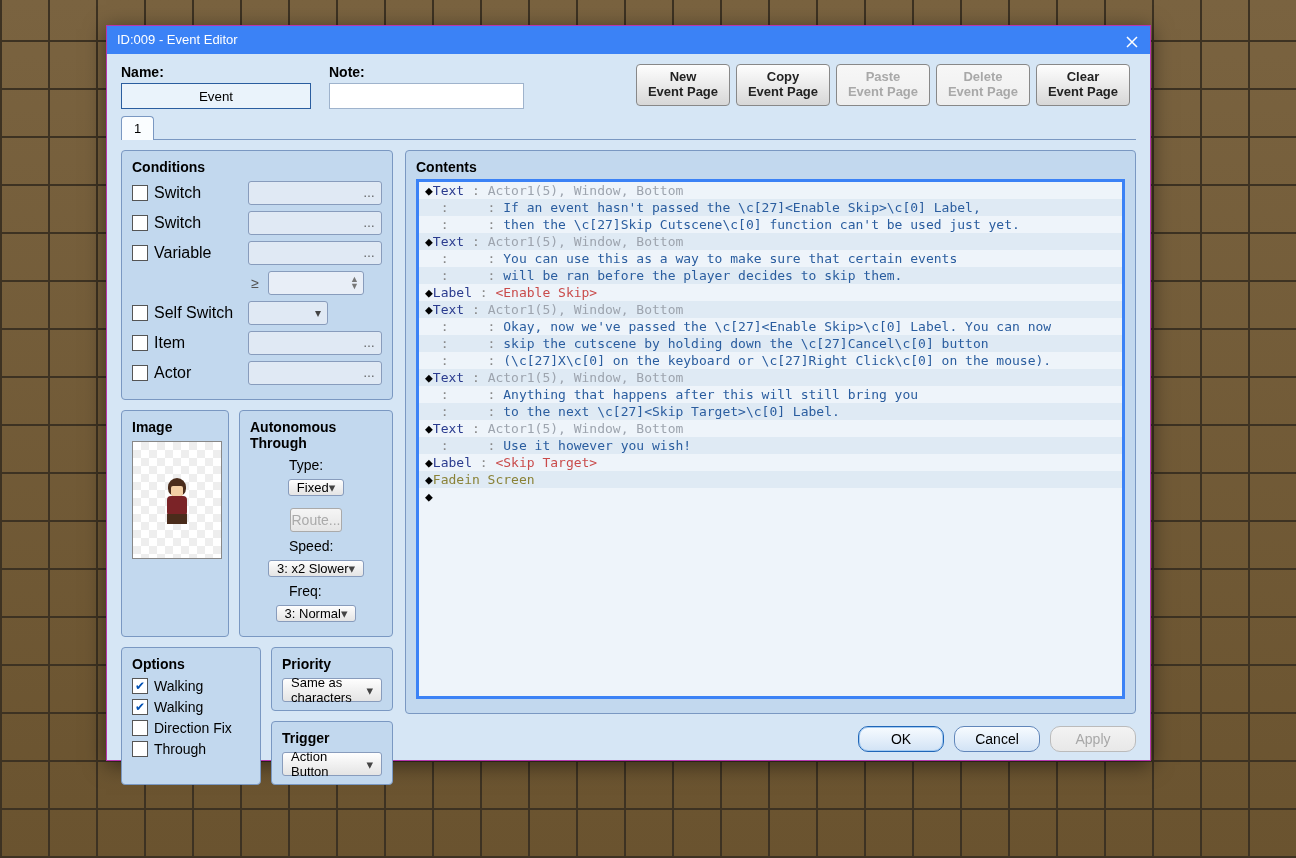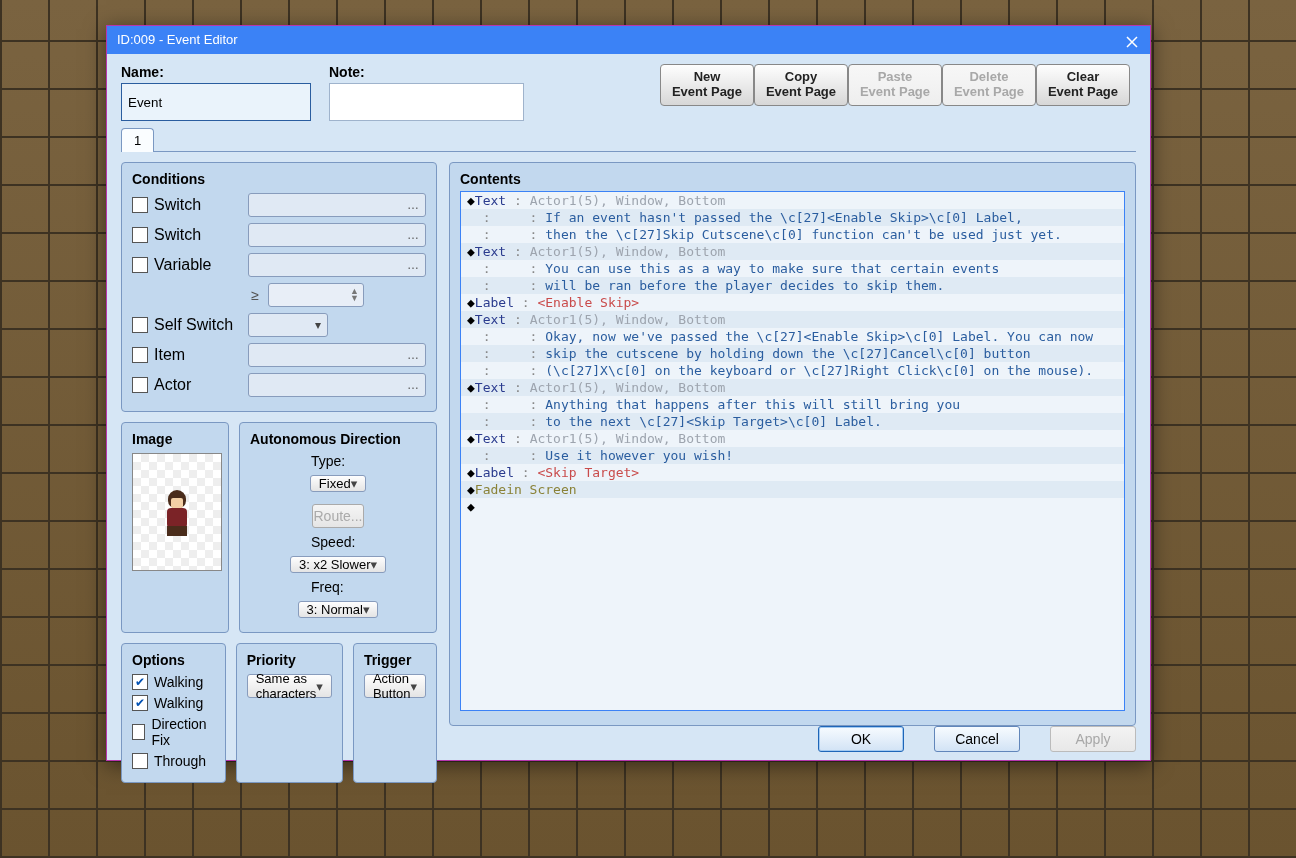--- a/index.html
+++ b/index.html
@@ -33,27 +33,28 @@
     padding:0 10px;
     display:flex; justify-content:space-between; align-items:center;
     font-size:13px;
   }
   .titlebar .close { width:16px; height:16px; cursor:pointer; }
   .close svg { stroke:#fff; stroke-width:1.5; }
   .top-row { padding: 10px 20px 0 14px; display:flex; gap:18px; align-items:flex-start;}
   .name-block { display:flex; flex-direction:column; }
   .name-block label { font-weight:bold; margin-bottom:3px; }
   .name-block input {
-    height:38px; padding:2px 6px; border:1px solid #2a5d9f;
+    height:26px; padding:2px 6px; border:1px solid #2a5d9f;
     background:#eaf3fb;
+    text-align:center;
   }
   #name-input { width:190px; }
   #note-input { width:195px; border:1px solid #9fb3cc; background:#fff; }
 
-  .page-btns { margin-left:auto; display:flex; }
+  .page-btns { margin-left:auto; display:flex; gap:6px; }
   .page-btn {
     width:94px; height:42px;
     border:1px solid #888; border-radius:4px;
     background:linear-gradient(#fefefe,#d7d7d7);
     font-size:13px; font-weight:bold;
     text-align:center;
     display:flex; flex-direction:column; justify-content:center;
     line-height:1.15; cursor:pointer;
     color:#222;
   }
@@ -62,21 +63,21 @@
   .tab {
     display:inline-block; padding:4px 12px;
     border:1px solid #7a98c2; border-bottom:none;
     background:#fafdff; border-radius:4px 4px 0 0;
     position:relative; top:1px;
     font-size:13px;
   }
   .body-area {
     display:flex; gap:12px; padding:10px 14px 8px 14px;
   }
-  .leftcol { width:316px; display:flex; flex-direction:column; gap:10px; }
+  .leftcol { width:272px; display:flex; flex-direction:column; gap:10px; }
   .panel {
     background:#c2d8ee; border:1px solid #7a98c2; border-radius:4px;
     padding:8px 10px;
   }
   .panel h3 { font-size:14px; margin-bottom:6px; font-weight:bold;}
   .cond-row { display:flex; align-items:center; gap:6px; margin-bottom:6px;}
   .chk {
     width:16px; height:16px; border:1px solid #555; background:#fff;
     display:inline-flex; align-items:center; justify-content:center;
     font-size:12px; color:#0050b3;
@@ -116,50 +117,49 @@
   }
   .dd.wide { width:100%; }
   .route-btn {
     flex:1; height:24px; border:1px solid #aaa; border-radius:3px;
     background:linear-gradient(#f5f5f5,#e5e5e5); color:#aaa; text-align:center;
     line-height:22px;
   }
   .bot-row { display:flex; gap:10px;}
   .opt-panel { width:140px;}
   .opt-panel .cond-row { margin-bottom:5px;}
-  .pt-col { flex:1; display:flex; flex-direction:row; gap:10px;}
+  .pt-col { flex:1; display:flex; flex-direction:column; gap:10px;}
 
   .contents-panel { flex:1; height:564px; background:#c2d8ee; border:1px solid #7a98c2; border-radius:4px; padding:8px 10px 10px 10px;}
   .contents-panel h3 { font-size:14px; font-weight:bold; margin-bottom:4px;}
   .cmd-list {
-    background:#eef4fa; border:1px solid #3b82f6; height:520px;
+    background:#eef4fa; border:3px solid #3b82f6; height:520px;
     overflow:auto;
     font-family: "Consolas","Menlo",monospace; font-size:13px;
   }
   .cmd-row { padding:1px 6px; white-space:pre; }
   .cmd-row.alt { background:#dfeaf4; }
   .diamond { color:#000; }
   .text-cmd { color:#2a3b8e; }
   .text-body { color:#2a5d9f; }
   .header-meta { color:#9da4ae; }
   .label-cmd { color:#2a3b8e; }
   .label-body { color:#c94b4b; }
   .fadein { color:#8a8237; }
   .colon { color:#888; }
 
   .footer {
     position:absolute; bottom:8px; right:14px;
     display:flex; gap:10px;
   }
   .footer .btn {
-    width:86px; height:26px; border:1px solid #6186ba; border-radius:3px;
+    width:86px; height:26px; border:1px solid #6186ba; border-radius:10px;
     background:linear-gradient(#f7fbff,#d2e3f5);
     display:flex; align-items:center; justify-content:center;
     cursor:pointer;
-    margin-left:20px;
   }
   .footer .btn.ok { border-color:#1f66b8; box-shadow:0 0 0 1px #a3caf1 inset;}
   .footer .btn.disabled { color:#a8a8a8; background:linear-gradient(#f3f3f3,#e8e8e8); border-color:#bbb; cursor:default;}
   .ge { width:14px; text-align:center; color:#555;}
   .spinbox { width:96px; height:24px; border:1px solid #889cbc; background:#e8eef7; border-radius:3px; display:flex; align-items:center; justify-content:flex-end; padding-right:4px; }
   .spinbox .spin { font-size:9px; line-height:7px; color:#777; display:flex; flex-direction:column;}
 </style>
 </head>
 <body>
 
@@ -279,21 +279,21 @@
           <div class="sprite-box">
             <div class="sprite">
               <div class="head"></div>
                 <div class="face"></div>
                 <div class="body"></div>
                 <div class="legs"></div>
             </div>
           </div>
         </div>
         <div class="panel auto-panel">
-          <h3>Autonomous Direction</h3>
+          <h3>Autonomous Through</h3>
           <div class="auto-row">
             <label>Type:</label>
             <div class="dd">
               <span>Fixed</span>
                 <span class="caret">▾</span>
             </div>
           </div>
           <div class="auto-row">
             <label></label>
             <div class="route-btn">Route...</div>

